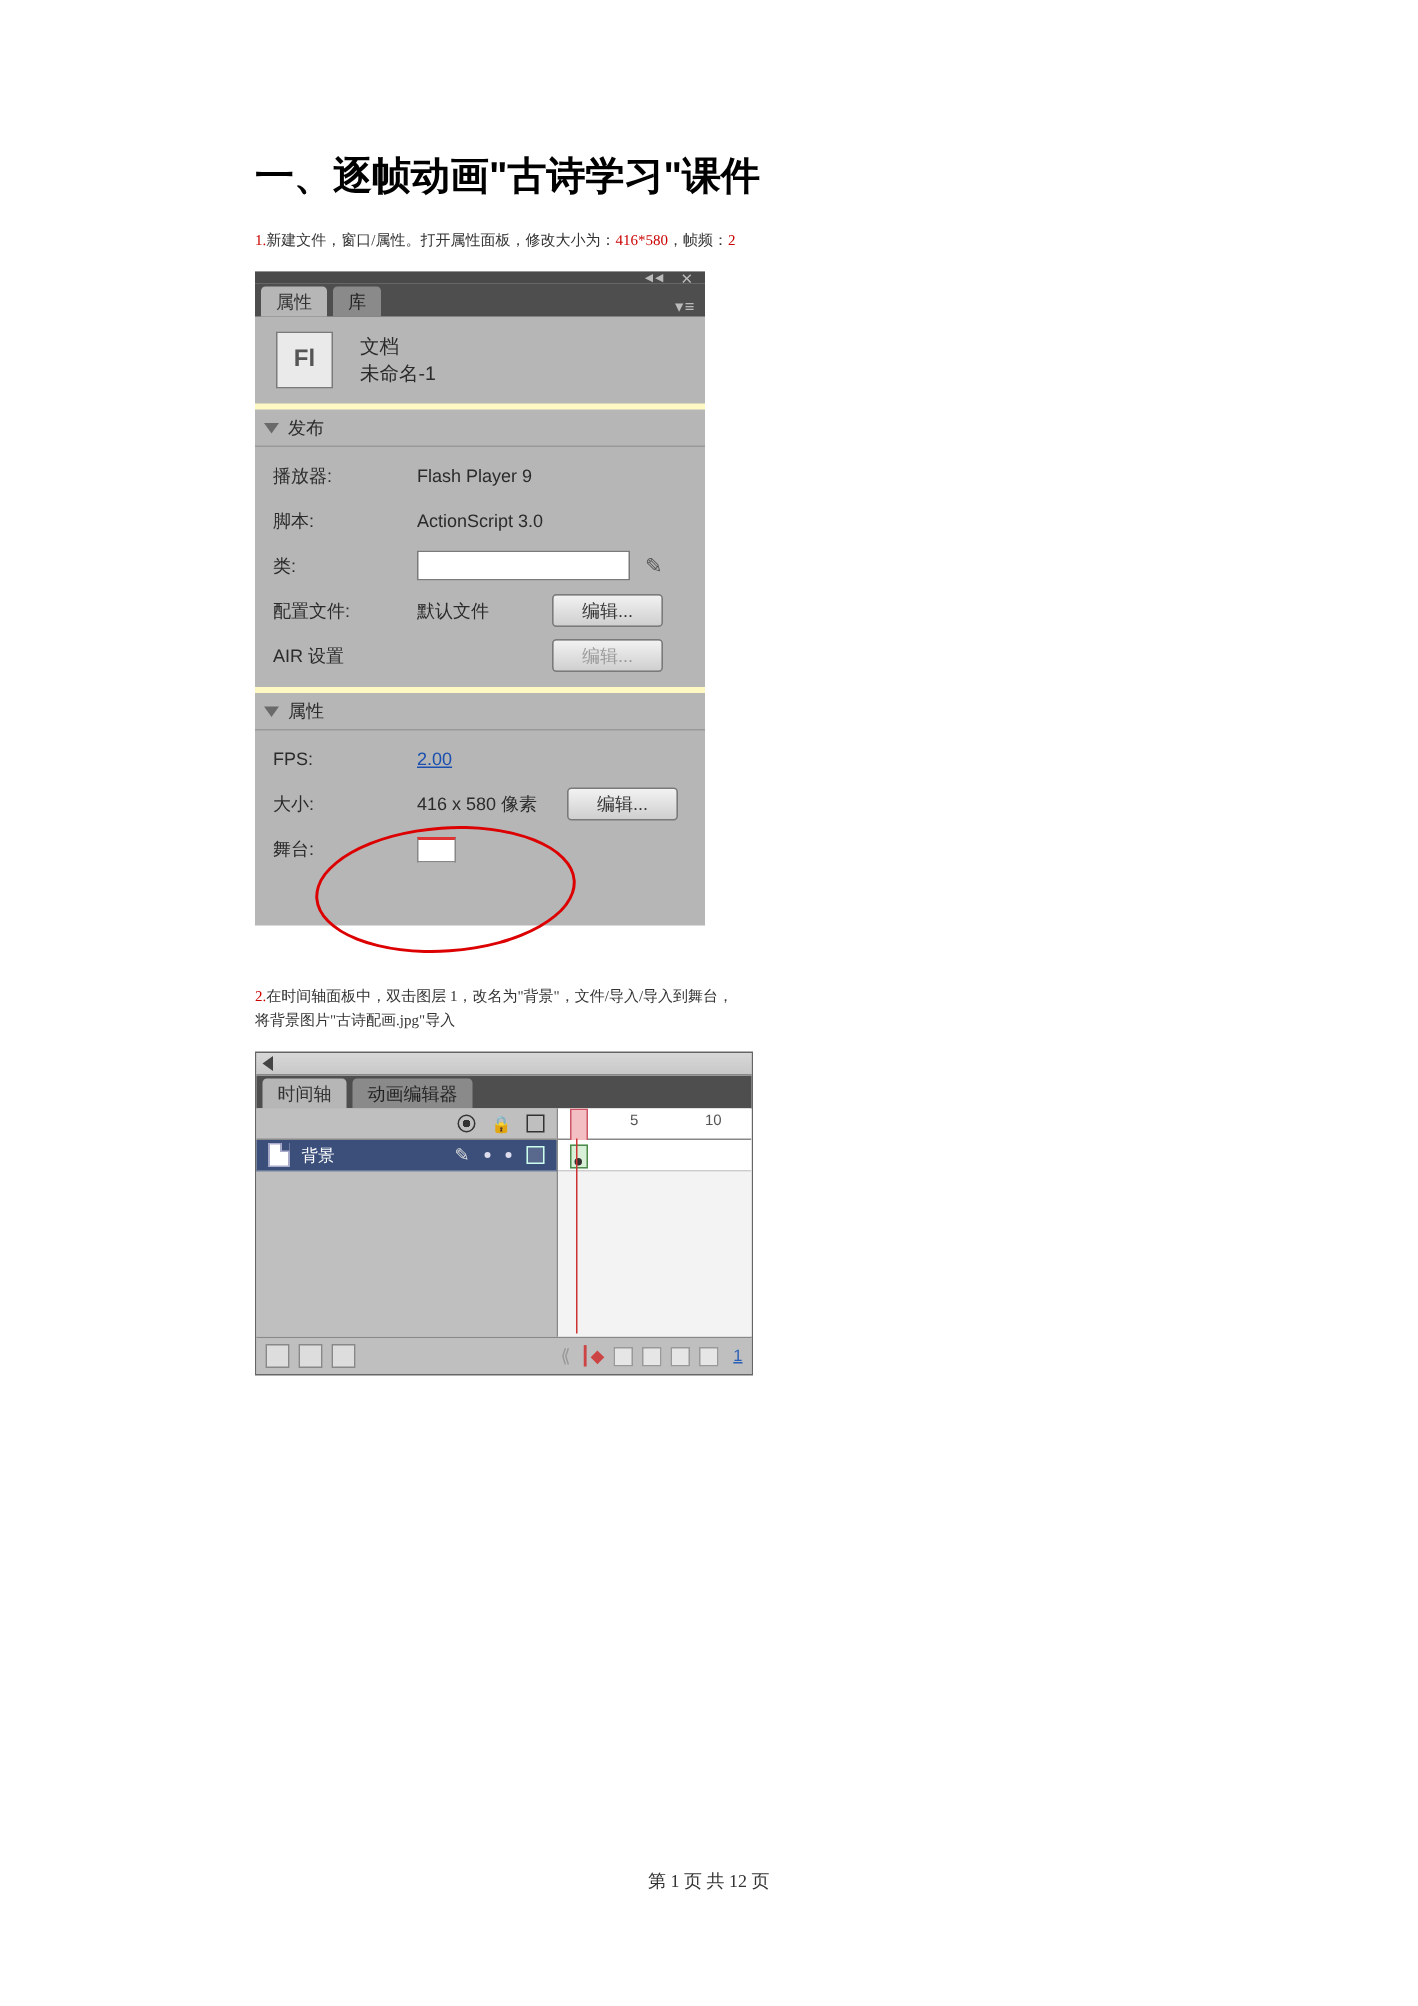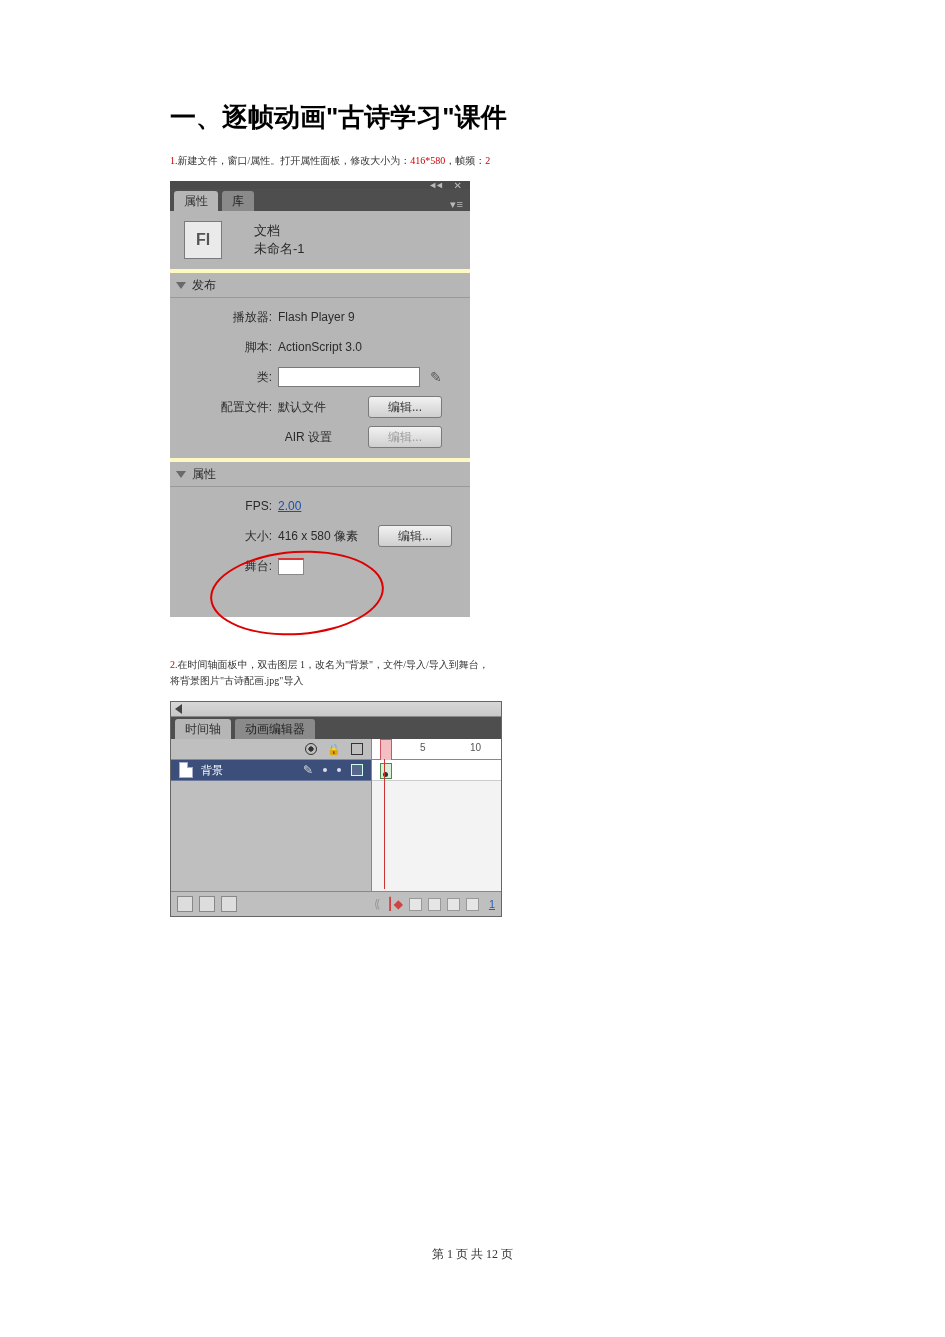--- a/index.html
+++ b/index.html
@@ -70,37 +70,37 @@
   .tabs .menu{
     margin-left:auto;margin-right:6px;color:#bbb;font-size:11px;letter-spacing:1px;
   }
   .doc-row{
     display:flex;align-items:center;padding:10px 14px;
   }
   .fl-icon{
     width:36px;height:36px;background:#eaeaea;border:1px solid #7a7a7a;
     display:flex;align-items:center;justify-content:center;
     font-family:Arial,sans-serif;font-size:16px;color:#555;font-weight:bold;
-    margin-right:32px;
+    margin-right:18px;
   }
   .doc-col .doc-title{font-size:13px;}
   .doc-col .doc-name{font-size:13px;}
   .section-head{
     height:24px;line-height:24px;
     border-top:4px solid #fef9c3;border-bottom:1px solid #9a9a9a;
     padding-left:6px;font-size:12px;
     display:flex;align-items:center;
   }
   .tri-down{
     display:inline-block;width:0;height:0;
     border-left:5px solid transparent;border-right:5px solid transparent;
     border-top:7px solid #6a6a6a;margin-right:6px;
   }
   .kv{display:flex;align-items:center;height:30px;}
-  .kv .label{width:90px;text-align:right;padding-right:6px;}
+  .kv .label{width:90px;text-align:left;padding-right:6px;}
   .kv .val{color:#2b2b2b;}
   .input{
     background:#fff;border:1px solid #7a7a7a;height:18px;width:140px;display:inline-block;
   }
   .pencil{
     margin-left:10px;font-size:14px;color:#555;
   }
   .btn{
     display:inline-block;min-width:56px;height:20px;line-height:20px;
     background:linear-gradient(#f2f2f2,#cfcfcf);

